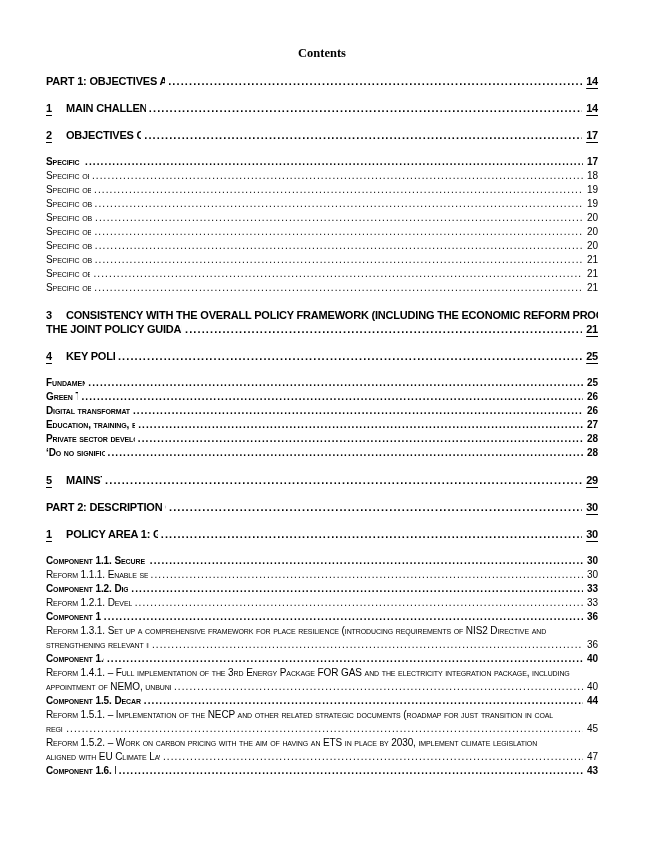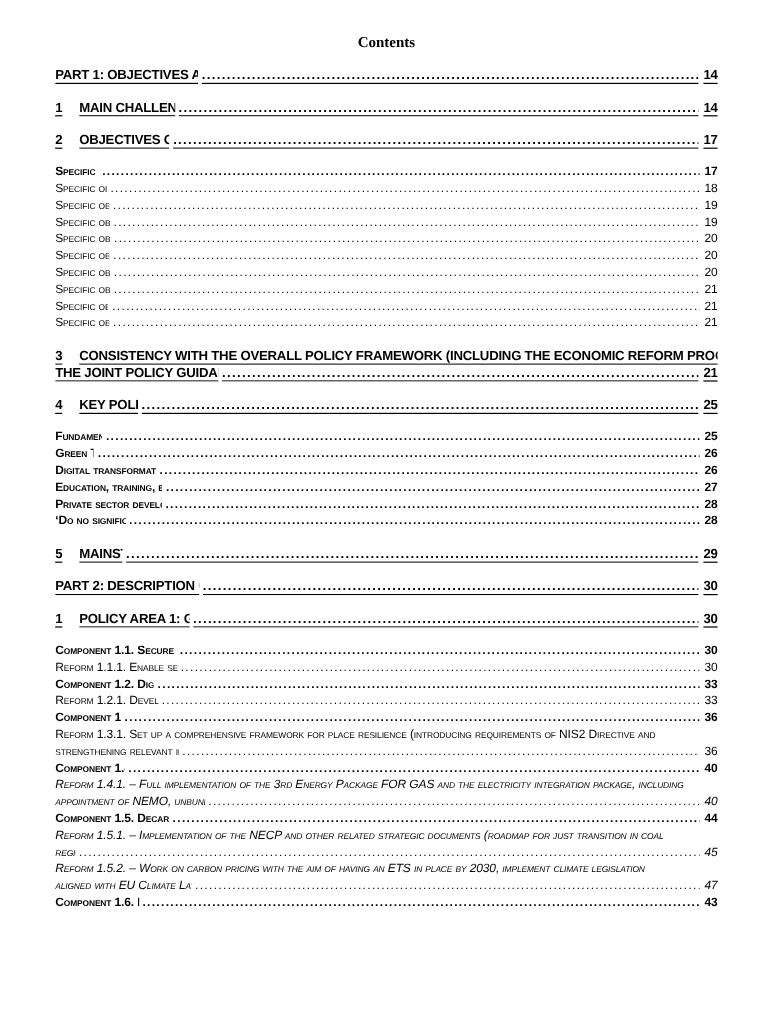--- a/index.html
+++ b/index.html
@@ -14,21 +14,21 @@
   .title {
     margin: 8px 0 0 0;
     text-align: center;
     font-family: "Liberation Serif", serif;
     font-weight: 700;
     font-size: 13.5px;
     line-height: 16px;
     letter-spacing: 0.3px;
   }
   .subtitle {
-    margin: 14px 0 10px 0;
+    margin: 32px 0 10px 0;
     text-align: center;
     font-family: "Liberation Serif", serif;
     font-weight: 700;
     font-size: 12.5px;
     line-height: 15px;
   }
   #toc { margin-top: 1px; }
   .entry { color: #000; }
   .flexline { display: flex; align-items: baseline; }
   .l1 { white-space: nowrap; overflow: hidden; }
@@ -47,21 +47,21 @@
   }
   
   .style-b, .style-r, .style-i {
     font-size: 10px;
     line-height: 14px;
     letter-spacing: -0.1px;
     font-variant: small-caps;
     margin: 0;
   }
   .style-b { font-weight: 700; }
-  .style-i { font-style: italic; }
+  .style-i { }
   .num { display: inline-block; width: 20px; flex: 0 0 20px; }
   .txt { white-space: nowrap; overflow: hidden; flex-shrink: 1; }
   .leader {
     flex: 1 1 auto;
     min-width: 6px;
     overflow: hidden;
     white-space: nowrap;
     margin-left: 3px;
   }
   .leader::after {

